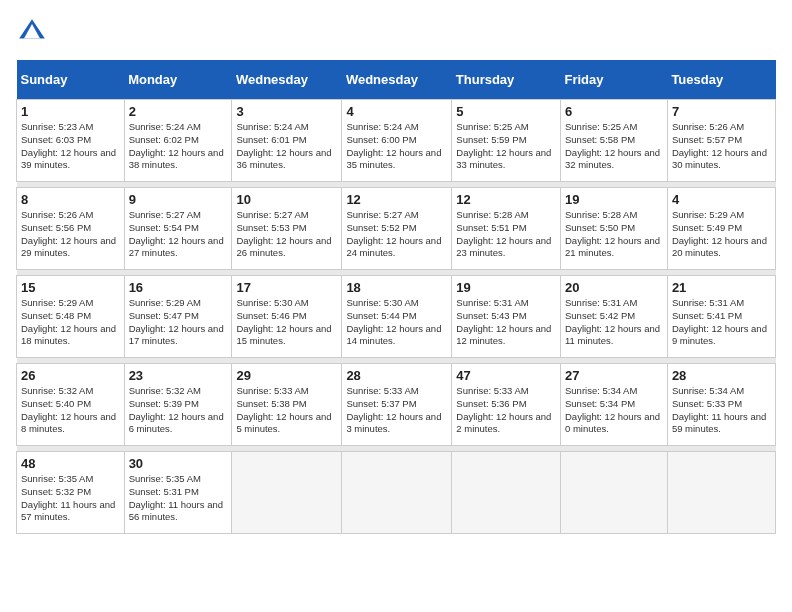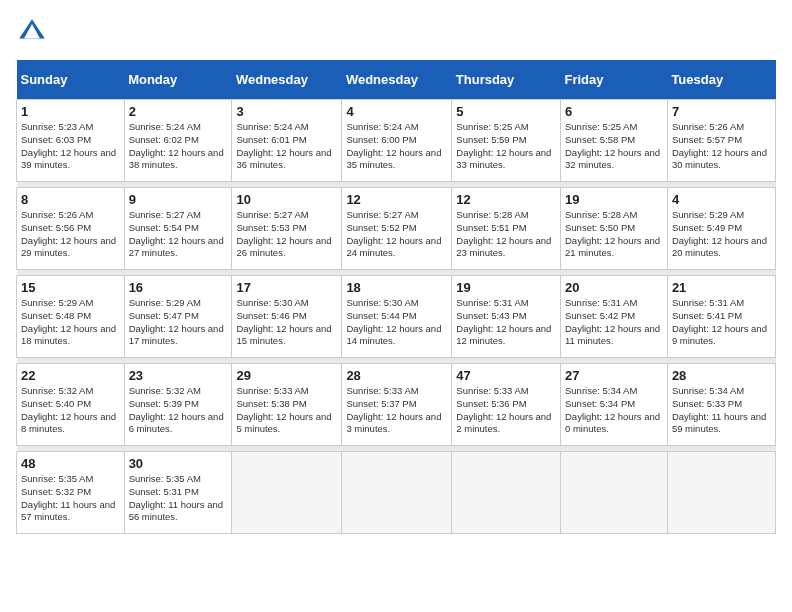--- a/index.html
+++ b/index.html
@@ -231,21 +231,21 @@
         <td></td>
         <td></td>
         <td></td>
         <td></td>
         <td></td>
         <td></td>
         <td></td>
       </tr>
       <tr>
         <td>
-          <span class="day-number">22</span>
+          <span class="day-number">26</span>
           <div class="day-info">Sunrise: 5:32 AM<br>Sunset: 5:40 PM<br>Daylight: 12 hours and 8 minutes.</div>
         </td>
         <td>
           <span class="day-number">23</span>
           <div class="day-info">Sunrise: 5:32 AM<br>Sunset: 5:39 PM<br>Daylight: 12 hours and 6 minutes.</div>
         </td>
         <td>
           <span class="day-number">29</span>
           <div class="day-info">Sunrise: 5:33 AM<br>Sunset: 5:38 PM<br>Daylight: 12 hours and 5 minutes.</div>
         </td>

